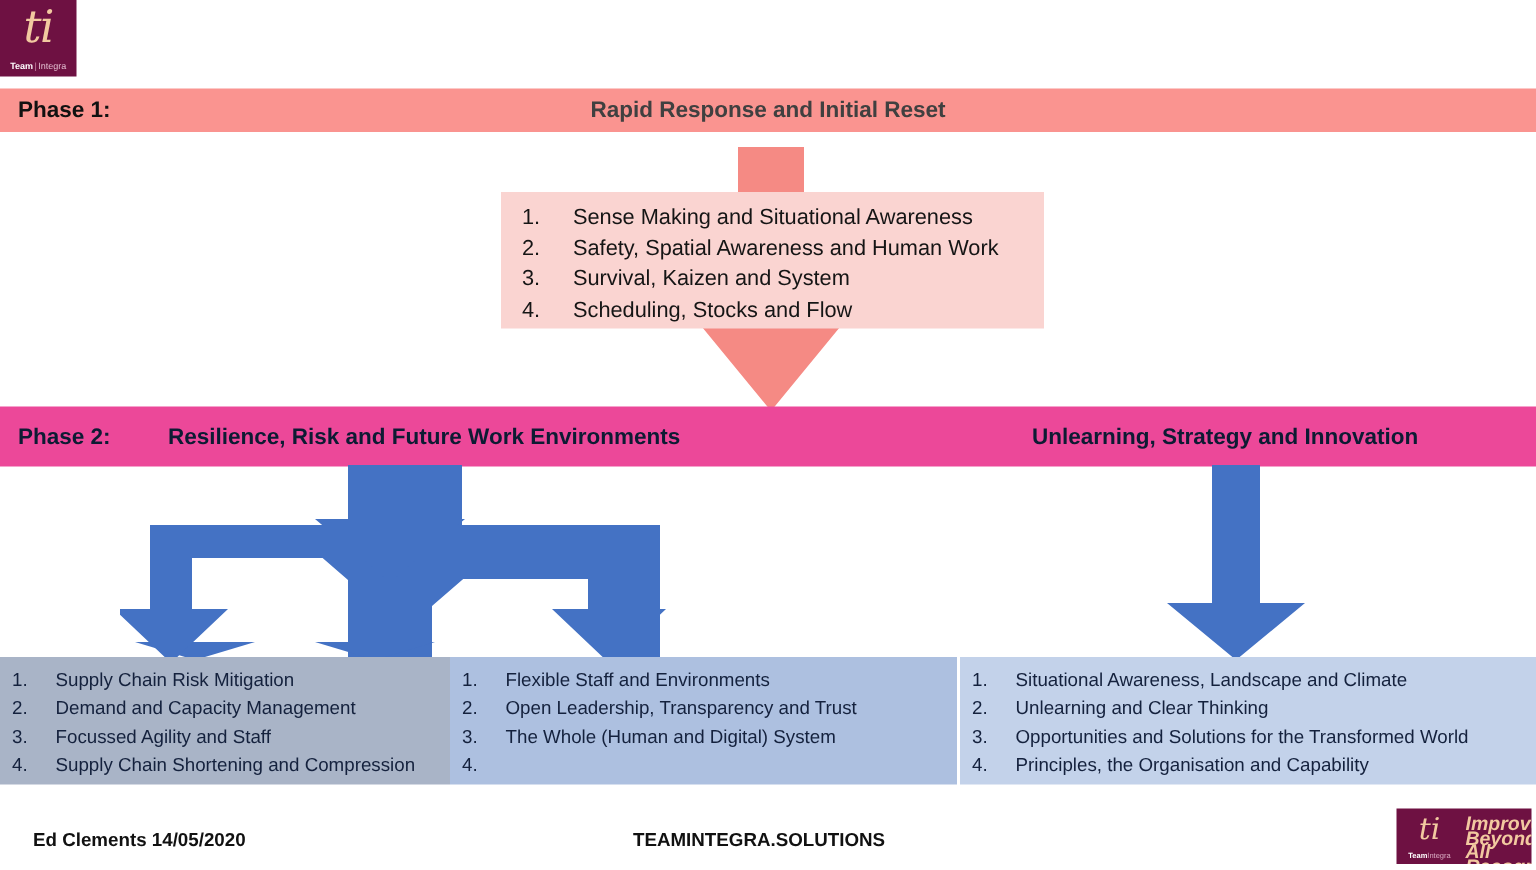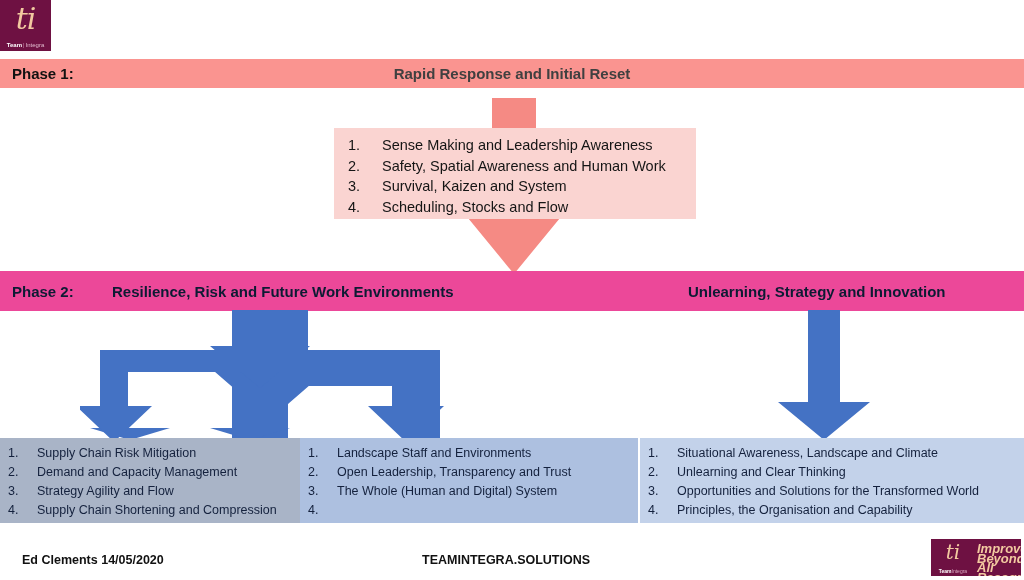--- a/index.html
+++ b/index.html
@@ -262,21 +262,21 @@
 
 <div class="phase-banner phase1-banner">
   <span class="phase-label">Phase 1:</span>
   <span class="phase1-title">Rapid Response and Initial Reset</span>
 </div>
 
 <div class="list-box" id="phase1-box">
   <ol>
     <li>
         <span class="num">1.</span>
-        <span>Sense Making and Leadership Awareness</span>
+        <span>Sense Making and Situational Awareness</span>
       </li>
     <li>
         <span class="num">2.</span>
         <span>Safety, Spatial Awareness and Human Work</span>
       </li>
     <li>
         <span class="num">3.</span>
         <span>Survival, Kaizen and System</span>
       </li>
     <li>
@@ -324,34 +324,34 @@
     <li>
         <span class="num">1.</span>
         <span>Supply Chain Risk Mitigation</span>
       </li>
     <li>
         <span class="num">2.</span>
         <span>Demand and Capacity Management</span>
       </li>
     <li>
         <span class="num">3.</span>
-        <span>Strategy Agility and Flow</span>
+        <span>Focussed Agility and Staff</span>
       </li>
     <li>
         <span class="num">4.</span>
         <span>Supply Chain Shortening and Compression</span>
       </li>
   </ol>
 </div>
 
 <div class="list-box" id="bottom-box-2">
   <ol>
     <li>
         <span class="num">1.</span>
-        <span>Landscape Staff and Environments</span>
+        <span>Flexible Staff and Environments</span>
       </li>
     <li>
         <span class="num">2.</span>
         <span>Open Leadership, Transparency and Trust</span>
       </li>
     <li>
         <span class="num">3.</span>
         <span>The Whole (Human and Digital) System</span>
       </li>
     <li>

